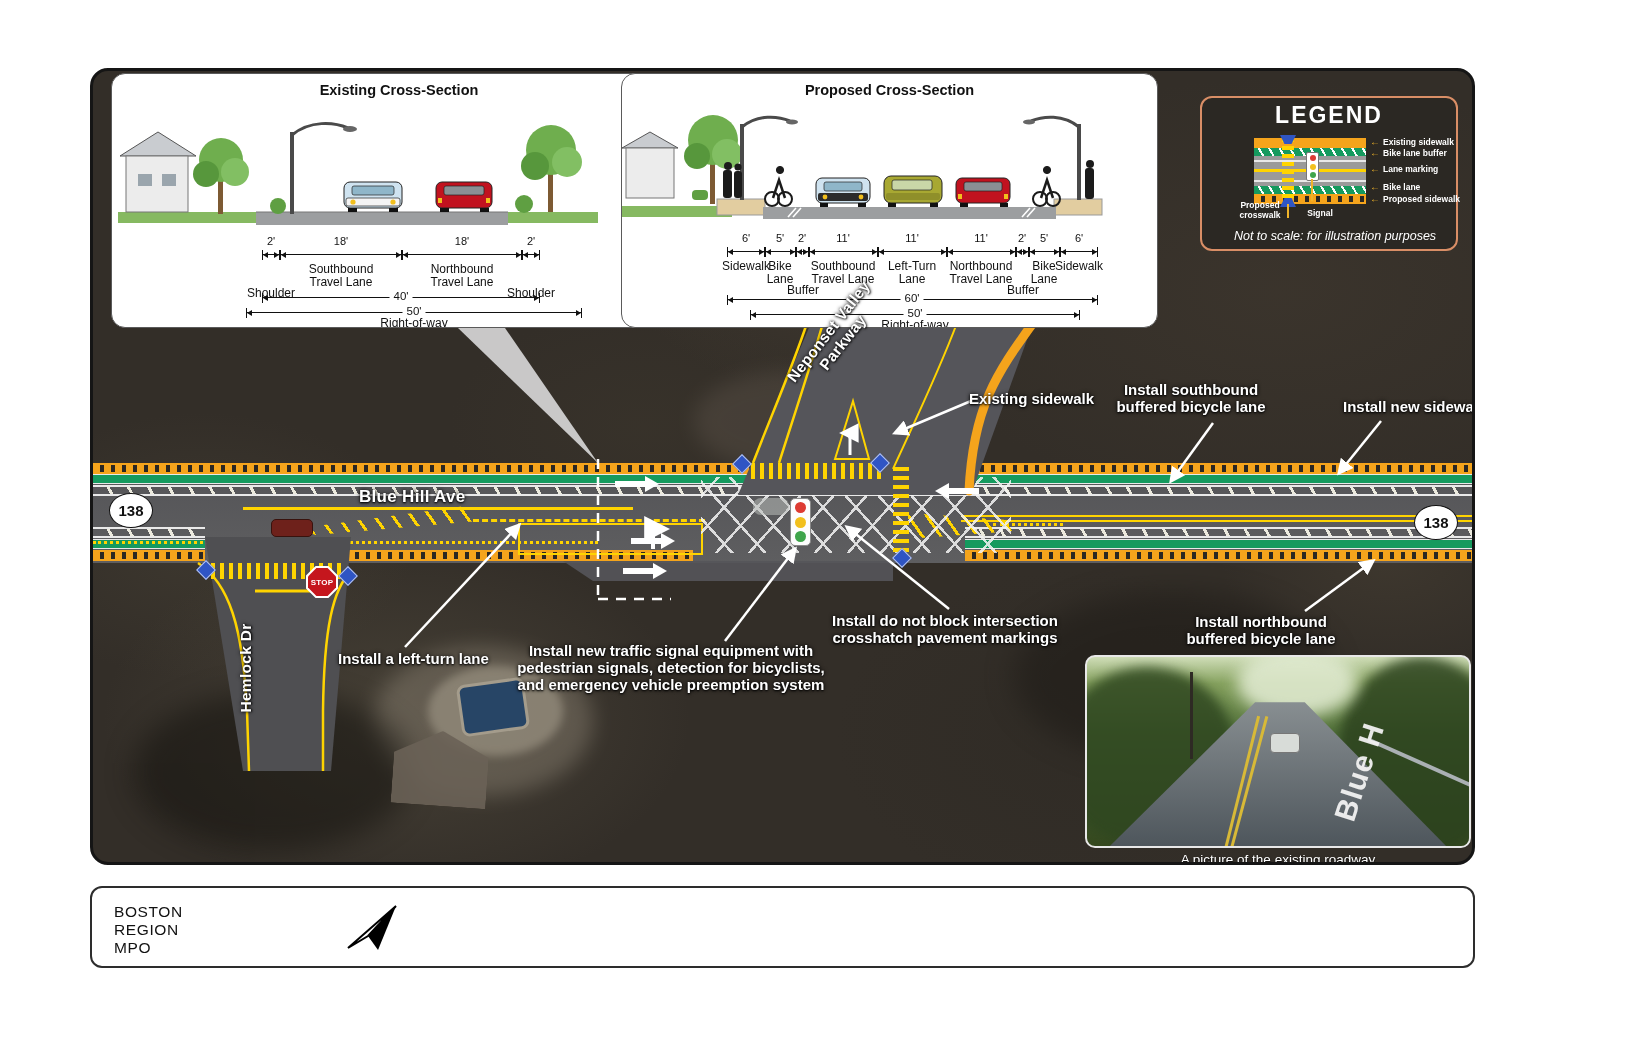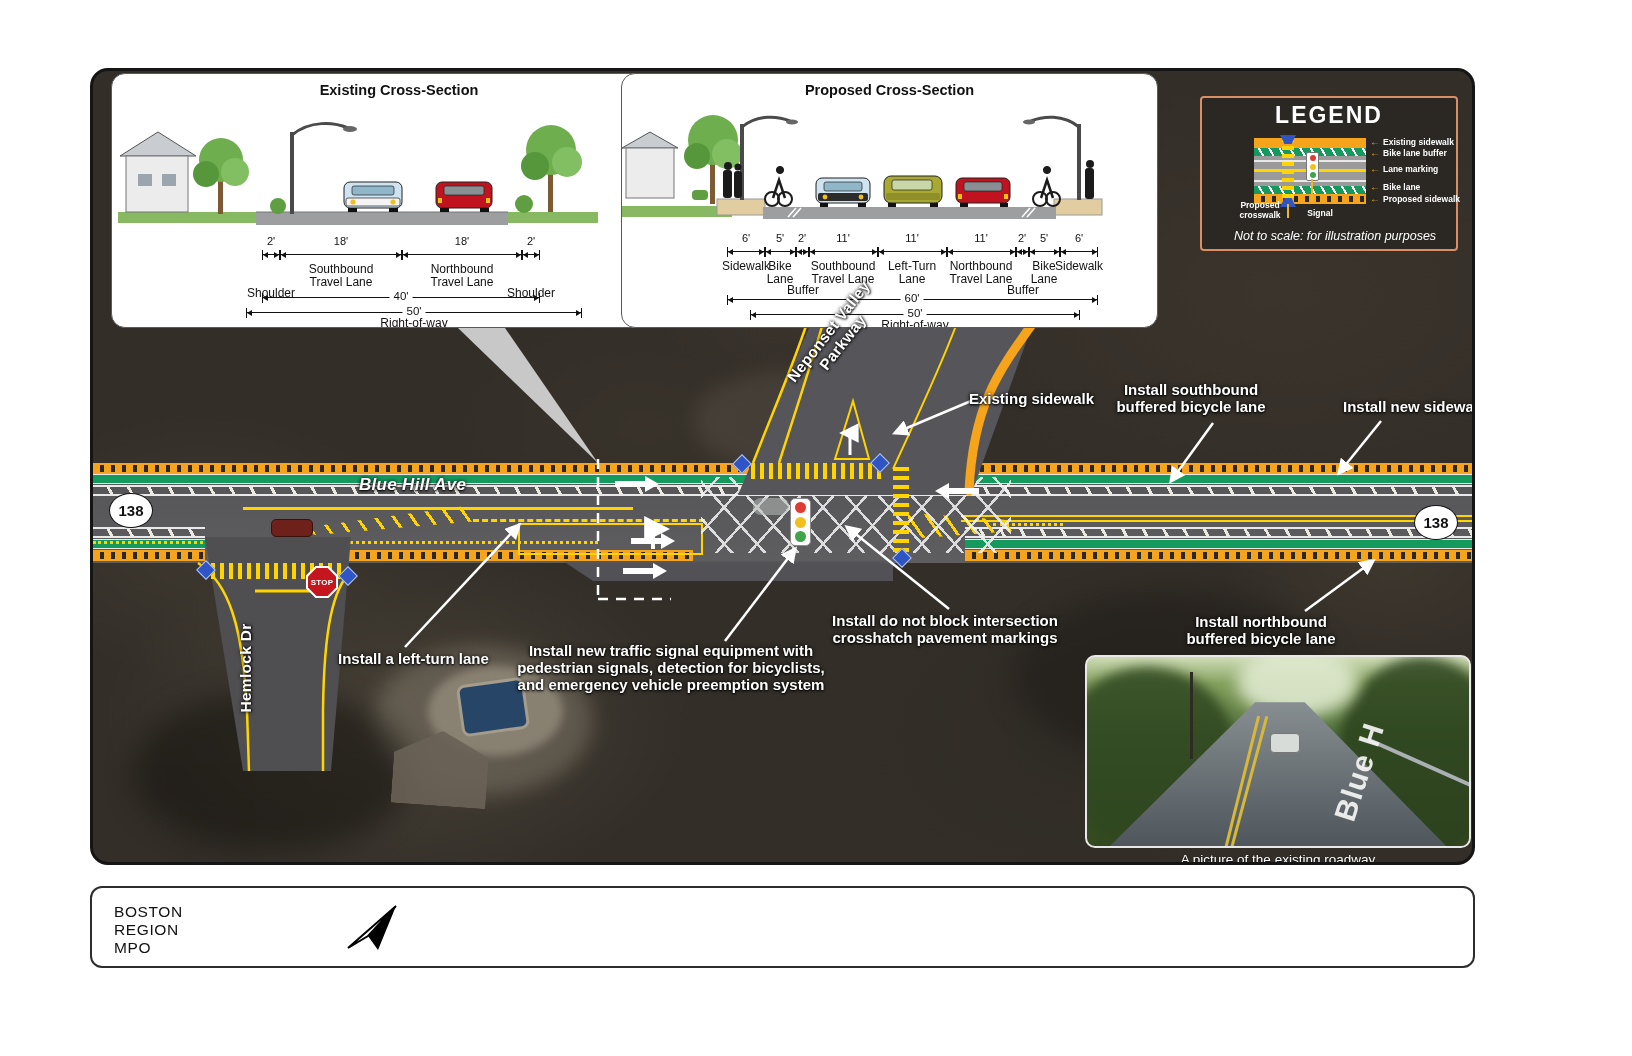--- a/index.html
+++ b/index.html
@@ -60,21 +60,21 @@
   .seg i::before{content:"";position:absolute;left:0;top:-3.5px;border:3px solid transparent;border-right:5px solid #111;border-left:0;}
   .seg i::after{content:"";position:absolute;right:0;top:-3.5px;border:3px solid transparent;border-left:5px solid #111;border-right:0;}
   .dim{position:absolute;height:10px;border-left:1.3px solid #111;border-right:1.3px solid #111;box-sizing:border-box;}
   .dim i{position:absolute;left:0;right:0;top:4px;border-top:1.2px solid #111;display:block;}
   .dim i::before{content:"";position:absolute;left:0;top:-3.5px;border:3px solid transparent;border-right:5px solid #111;border-left:0;}
   .dim i::after{content:"";position:absolute;right:0;top:-3.5px;border:3px solid transparent;border-left:5px solid #111;border-right:0;}
   .dimlabel{position:absolute;transform:translateX(-50%);background:#fff;padding:0 4px;font-size:11.5px;color:#111;z-index:2;}
 
   
   .legend{position:absolute;left:1107px;top:25px;width:258px;height:155px;background:#2b2823;border:2px solid #d98e66;
-          border-radius:4px;z-index:5;box-sizing:border-box;}
+          border-radius:12px;z-index:5;box-sizing:border-box;}
   .legend-title{position:absolute;top:4px;left:0;right:0;text-align:center;color:#fff;font-weight:bold;font-size:23px;letter-spacing:2px;}
   .lg-row{position:absolute;display:flex;align-items:center;gap:3px;}
   .lg-arrow{color:#f0b429;font-weight:bold;font-size:10px;line-height:1;}
   .lg-label{color:#fff;font-weight:bold;font-size:8.5px;white-space:nowrap;}
   .lg-sub{position:absolute;color:#fff;font-weight:bold;font-size:8.5px;text-align:center;white-space:pre-line;line-height:1.2;}
   .legend-note{position:absolute;left:12px;right:0;top:131px;text-align:center;color:#fff;font-style:italic;font-size:12.5px;}
 
   
   .photo{position:absolute;left:992px;top:584px;width:386px;height:193px;border-radius:10px;border:2px solid #e8e8e8;
          overflow:hidden;z-index:5;box-sizing:border-box;
@@ -173,21 +173,21 @@
       <path d="M1120,352 L1078,410" stroke="#fff" stroke-width="2.5" marker-end="url(#ah)"></path>
       <path d="M1288,350 L1246,402" stroke="#fff" stroke-width="2.5" marker-end="url(#ah)"></path>
       <path d="M1212,540 L1280,490" stroke="#fff" stroke-width="2.5" marker-end="url(#ah)"></path>
       <path d="M856,538 L754,456" stroke="#fff" stroke-width="2.5" marker-end="url(#ah)"></path>
       <path d="M312,576 L426,454" stroke="#fff" stroke-width="2.5" marker-end="url(#ah)"></path>
       <path d="M632,570 L702,478" stroke="#fff" stroke-width="2.5" marker-end="url(#ah)"></path>
 
       <polygon points="365,257 412,257 505,392" fill="#d6d6d6" opacity=".92"></polygon>
     </svg>
 
-    <div class="street-label" style="left:266px;top:404px;z-index:6;font-style:italic;">Blue Hill Ave</div>
+    <div class="street-label" style="left:266px;top:416px;z-index:6;">Blue Hill Ave</div>
     <div class="street-label pre" style="left:648px;top:248px;width:190px;transform:rotate(-52deg);text-align:center;font-size:15.5px;z-index:6;">Neponset Valley
 Parkway</div>
     <div class="street-label" style="left:85px;top:588px;width:135px;transform:rotate(-90deg);text-align:center;font-size:15.5px;z-index:6;">Hemlock Dr</div>
 
     <div class="shield" style="left:16px;top:422px;">138</div>
     <div class="shield" style="left:1321px;top:434px;">138</div>
 
     <div class="stop-outer">
       <div class="stop-inner">STOP</div>
     </div>

